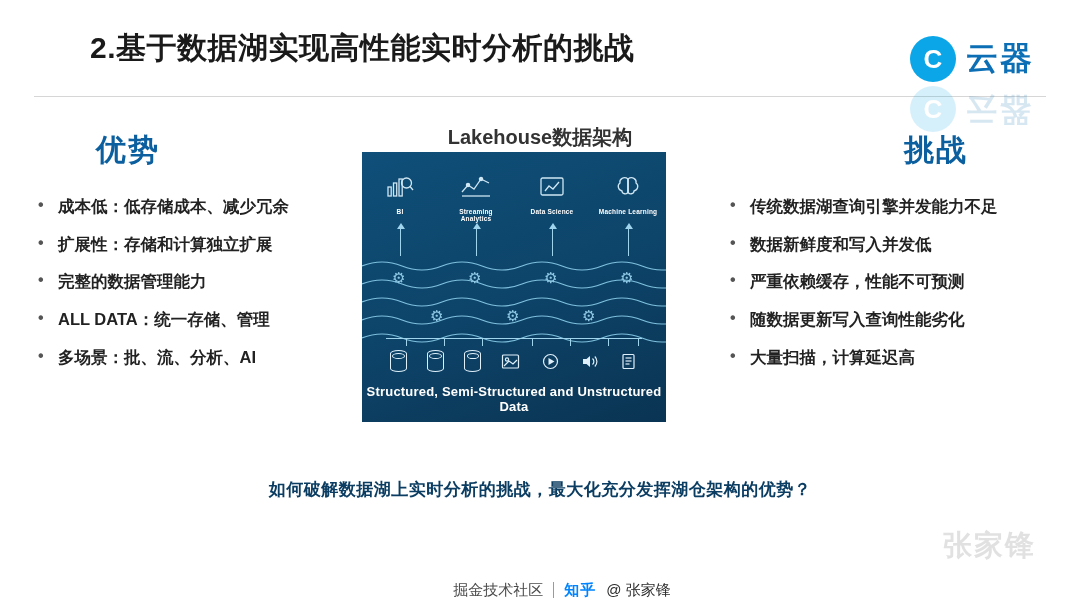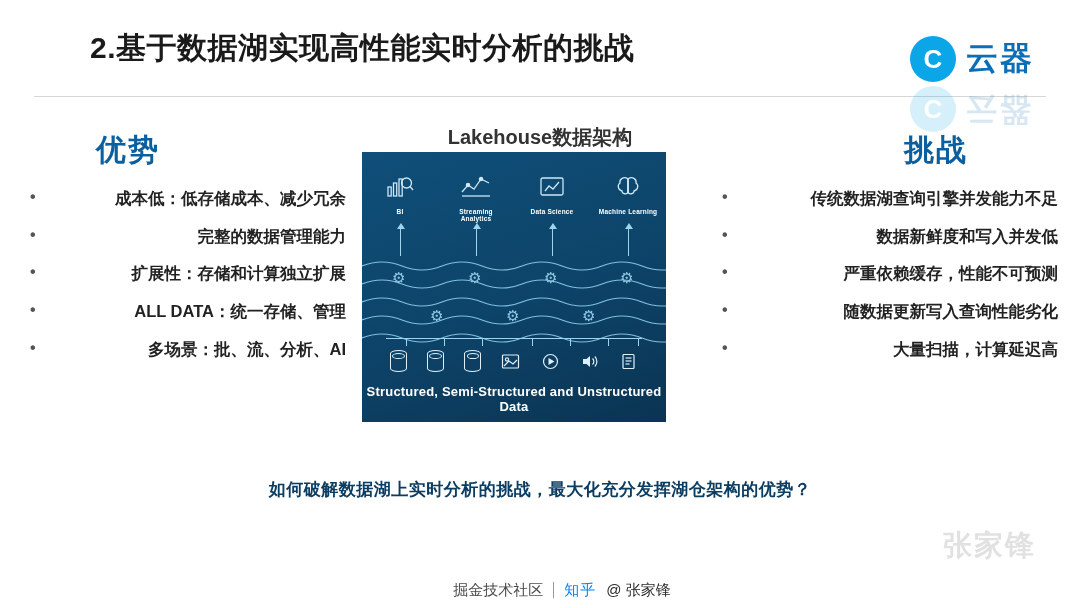--- a/index.html
+++ b/index.html
@@ -86,23 +86,22 @@
     color: #0b5f9e;
     letter-spacing: 2px;
   }
   #heading-left  { left: 96px;  top: 130px; }
   #heading-right { right: 112px; top: 130px; }
 
   
   .bullets {
     position: absolute;
     list-style: none;
-    margin: 0;
+    margin: 8px;
     padding: 0;
-    text-align: right;
   }
   #bullets-left  { left: 26px;  top: 188px; width: 320px; }
   #bullets-right { left: 718px; top: 188px; width: 340px; }
   .bullets li {
     position: relative;
     padding-left: 24px;
     margin-bottom: 17px;
     font-size: 16.5px;
     font-weight: bold;
     color: #222222;
@@ -301,21 +300,21 @@
     align-items: center;
     justify-content: center;
     gap: 10px;
     font-size: 15px;
     color: #3a3a3a;
     margin-left: 44px;
   }
   .wm-left { color: #4a4a4a; }
   .wm-zhihu {
     color: #0084ff;
-    font-weight: normal;
+    font-weight: bold;
     letter-spacing: 1px;
   }
   .wm-at { color: #2b2b2b; }
   .wm-divider {
     width: 1px;
     height: 16px;
     background: #9a9a9a;
     display: inline-block;
   }
 </style>
@@ -332,22 +331,22 @@
     <div class="logo-text">云器</div>
   </div>
   <div class="logo-reflect">
     <div class="logo-mark">C</div>
     <div class="logo-text">云器</div>
   </div>
 
   <div class="col-heading" id="heading-left">优势</div>
   <ul class="bullets" id="bullets-left">
     <li>成本低：低存储成本、减少冗余</li>
+    <li>扩展性：存储和计算独立扩展</li>
     <li>完整的数据管理能力</li>
-    <li>扩展性：存储和计算独立扩展</li>
     <li>ALL DATA：统一存储、管理</li>
     <li>多场景：批、流、分析、AI</li>
   </ul>
 
   <div class="col-heading" id="heading-right">挑战</div>
   <ul class="bullets" id="bullets-right">
     <li>传统数据湖查询引擎并发能力不足</li>
     <li>数据新鲜度和写入并发低</li>
     <li>严重依赖缓存，性能不可预测</li>
     <li>随数据更新写入查询性能劣化</li>

